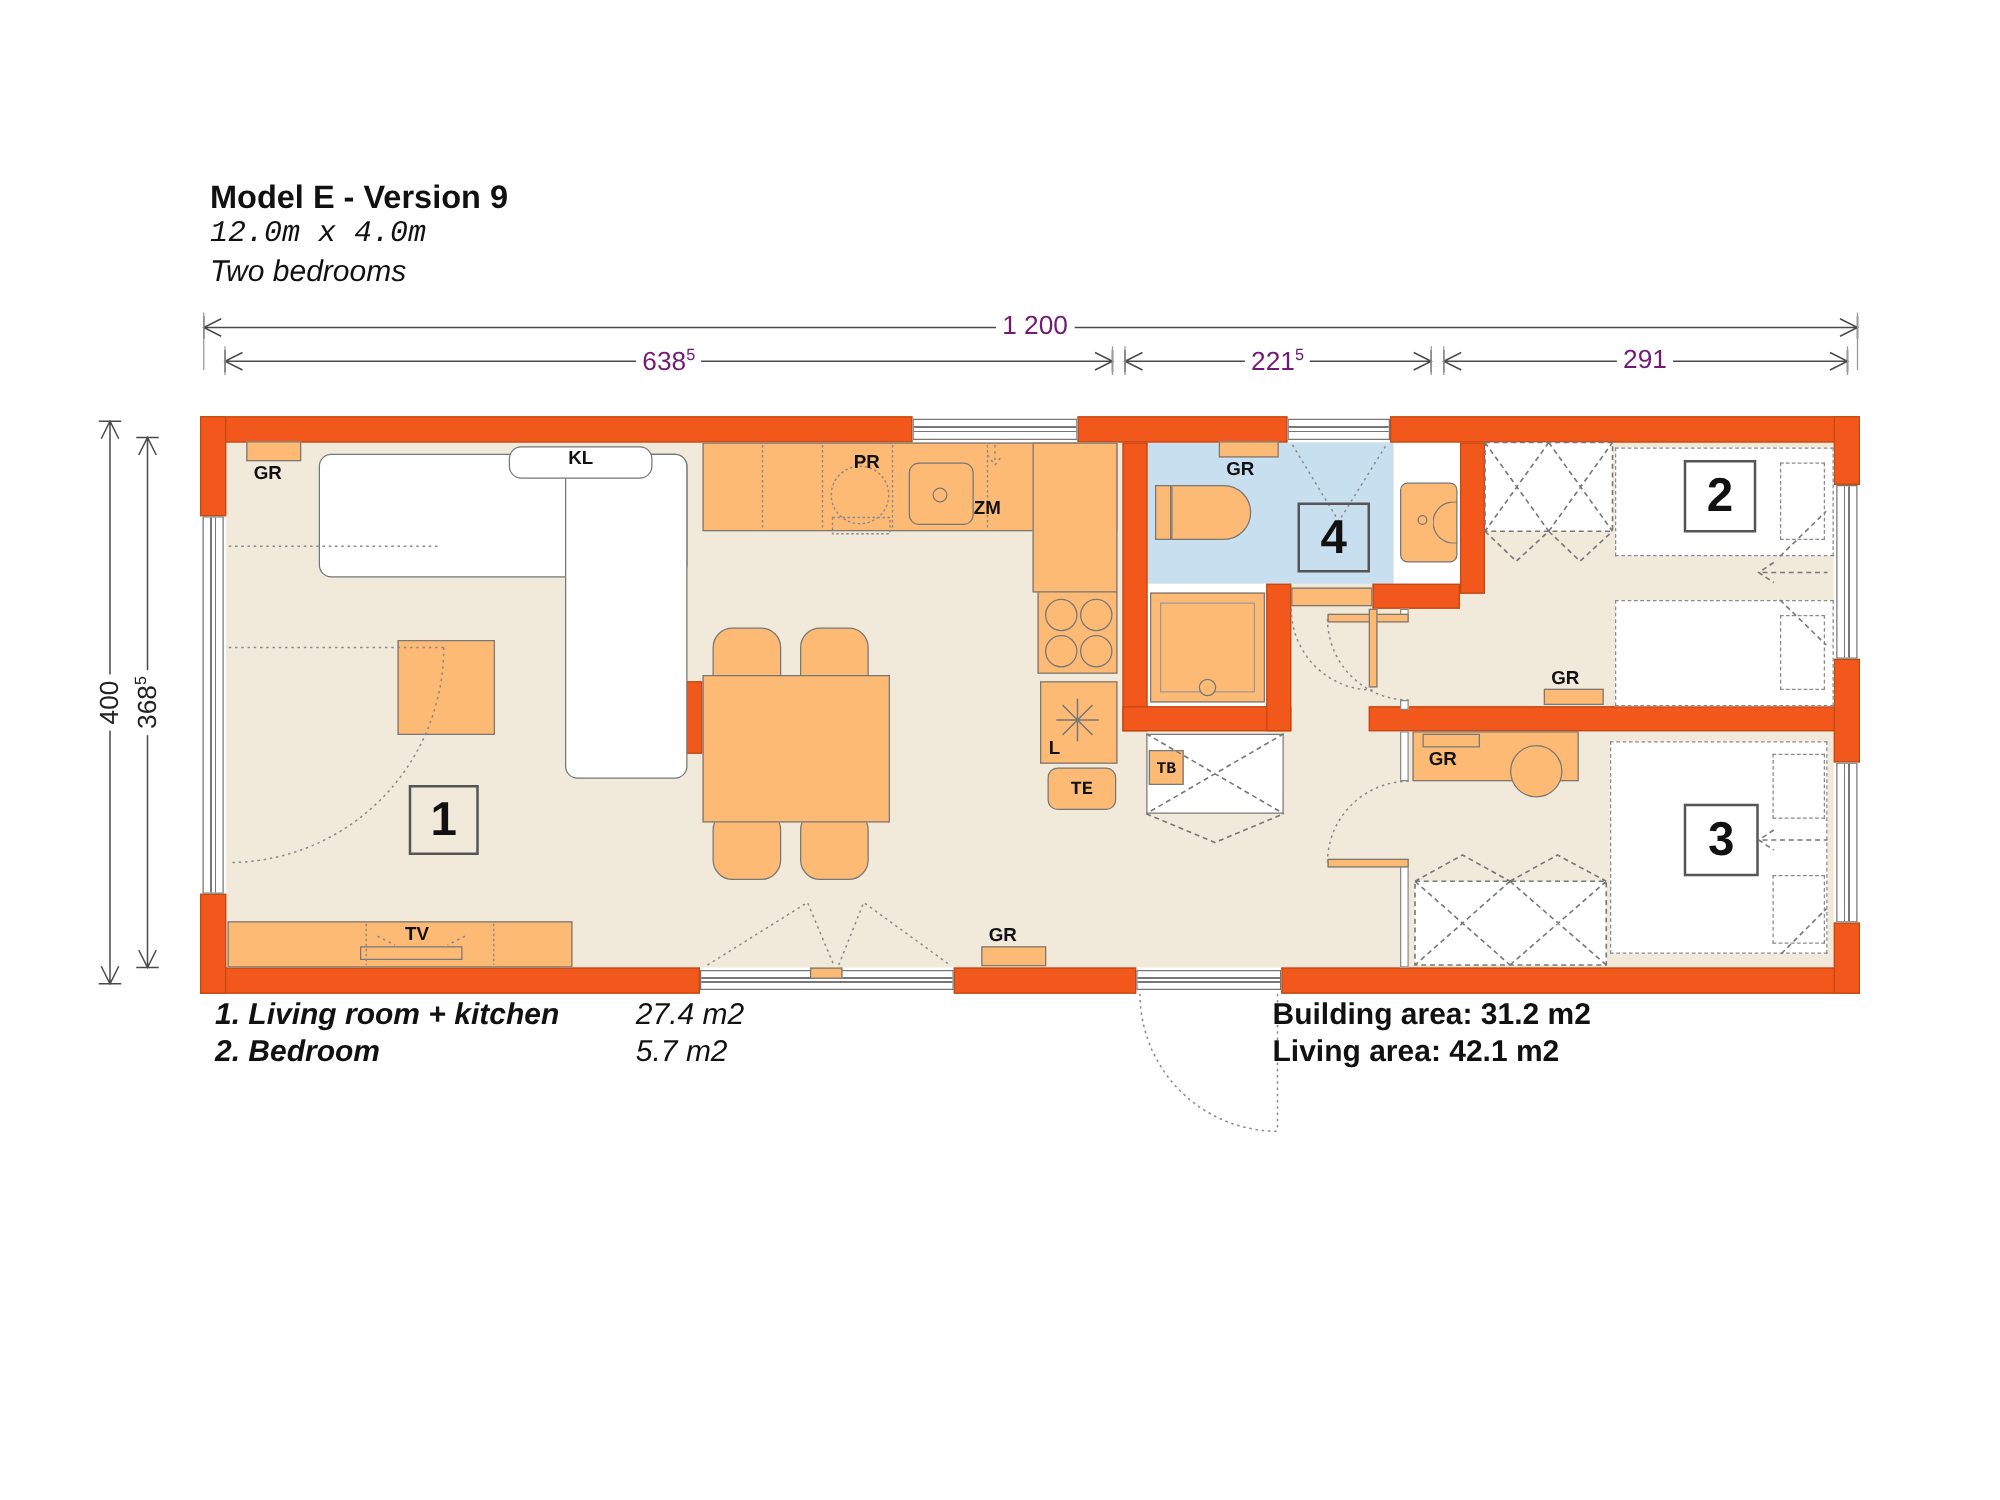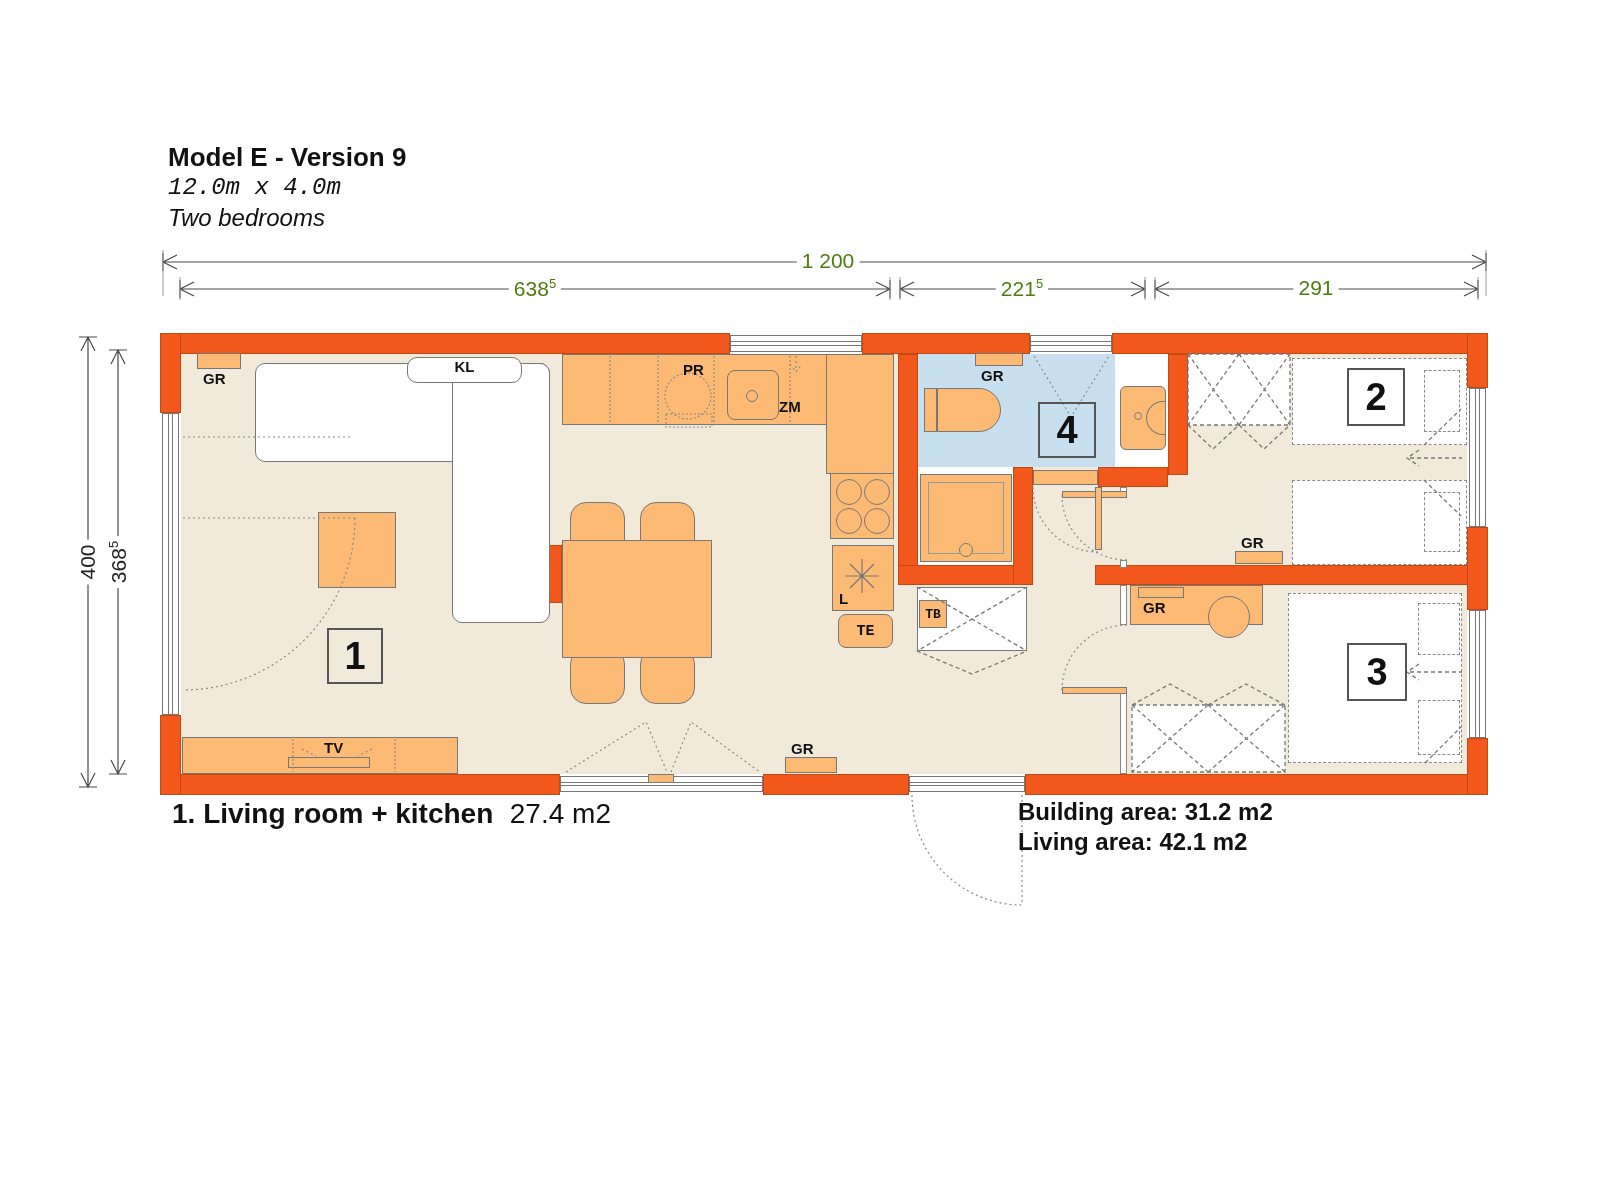--- a/index.html
+++ b/index.html
@@ -15,28 +15,28 @@
   .dashed{background:#fff;border:1.5px dashed #8a8a8a;}
   .partition{background:#fff;border:1px solid #888;}
   .window-h{background-color:#fff;border:1px solid #777;
     background-image:linear-gradient(to bottom, transparent 0 34%, #777 34% 42%, transparent 42% 58%, #777 58% 66%, transparent 66%);}
   .window-v{background-color:#fff;border:1px solid #777;
     background-image:linear-gradient(to right, transparent 0 34%, #777 34% 42%, transparent 42% 58%, #777 58% 66%, transparent 66%);}
   .lbl{font-weight:bold;font-size:15px;color:#111;white-space:nowrap;}
   .roombox{display:flex;align-items:center;justify-content:center;
            font-weight:bold;font-size:38px;color:#111;border:2px solid #555;}
   .roombox.onwhite{background:#fff;}
-  .dimtext{font-size:21px;color:#4d7c0f;background:#fff;padding:0 5px;white-space:nowrap;transform:translateX(-50%);}
+  .dimtext{font-size:21px;color:#701a75;background:#fff;padding:0 5px;white-space:nowrap;transform:translateX(-50%);}
   .dimtext sup{font-size:13px;}
   .vdimtext{font-size:21px;color:#222;background:#fff;padding:0 5px;white-space:nowrap;
             transform:translate(-50%,-50%) rotate(-90deg);}
   .vdimtext sup{font-size:13px;}
   .title-main{font-size:26px;font-weight:bold;}
   .title-sub{font-size:24px;font-style:italic;}
-  .legend-row{position:absolute;left:172px;width:900px;font-size:28px;}
+  .legend-row{position:absolute;left:172px;width:900px;font-size:24px;font-style:italic;}
   .legend-label{display:inline-block;width:330px;font-weight:bold;}
   .legend-area{display:inline-block;}
   .summary{position:absolute;left:1018px;font-size:24px;font-weight:bold;}
   .circle{border-radius:50%;}
 </style>
 </head>
 <body>
 
 <div id="page">
 
@@ -216,16 +216,20 @@
   <div class="abs dimtext" style="left:535px;top:276px;"><span>638</span><sup>5</sup></div>
   <div class="abs dimtext" style="left:1022px;top:276px;"><span>221</span><sup>5</sup></div>
   <div class="abs dimtext" style="left:1316px;top:276px;">291</div>
   <div class="abs vdimtext" style="left:88px;top:562px;">400</div>
   <div class="abs vdimtext" style="left:118px;top:562px;"><span>368</span><sup>5</sup></div>
 
   <div class="legend-row" style="top:798px;">
     <span class="legend-label">1. Living room + kitchen</span>
     <span class="legend-area">27.4 m2</span>
   </div>
+  <div class="legend-row" style="top:828px;">
+    <span class="legend-label">2. Bedroom</span>
+    <span class="legend-area">5.7 m2</span>
+  </div>
   <div class="summary" style="top:798px;">Building area: 31.2 m2</div>
   <div class="summary" style="top:828px;">Living area: 42.1 m2</div>
 
 </div>
 
 </body></html>

